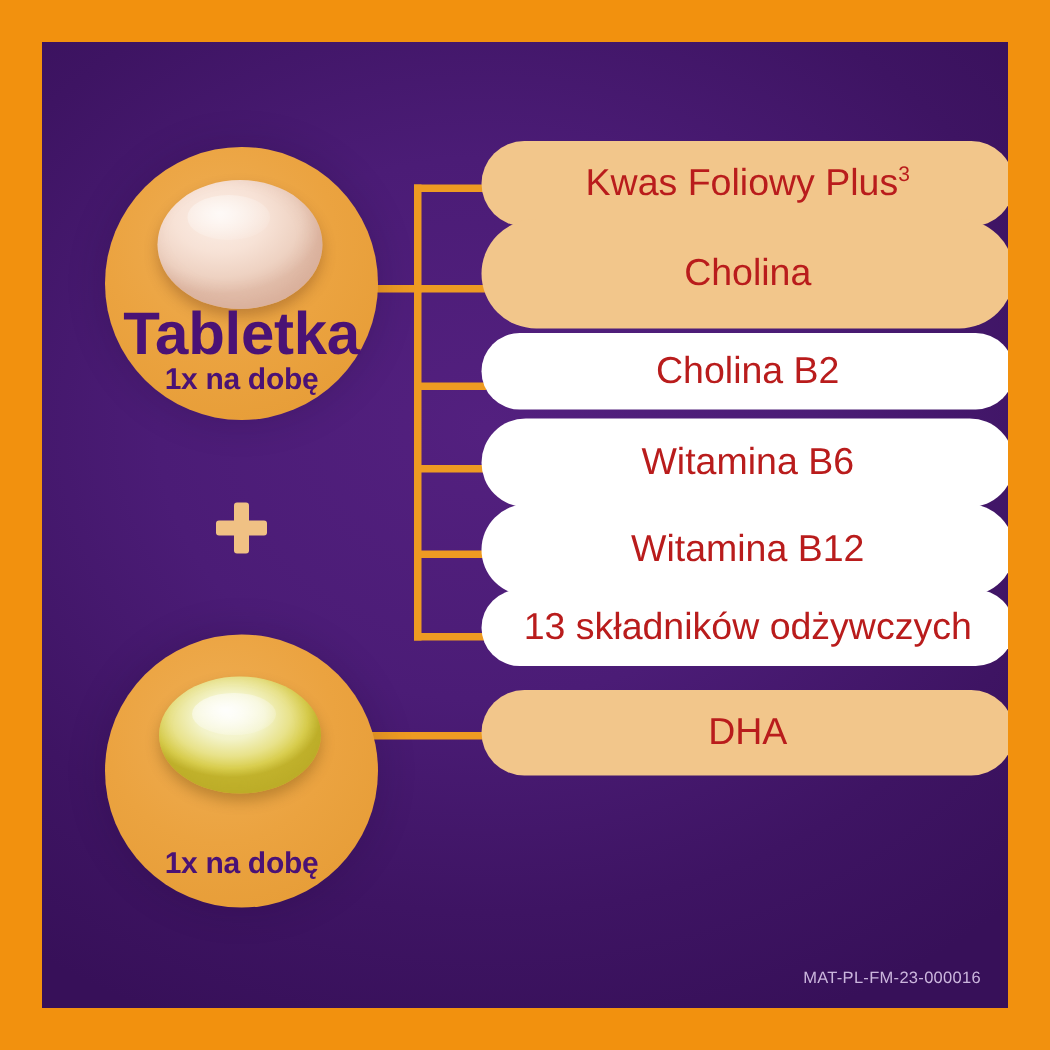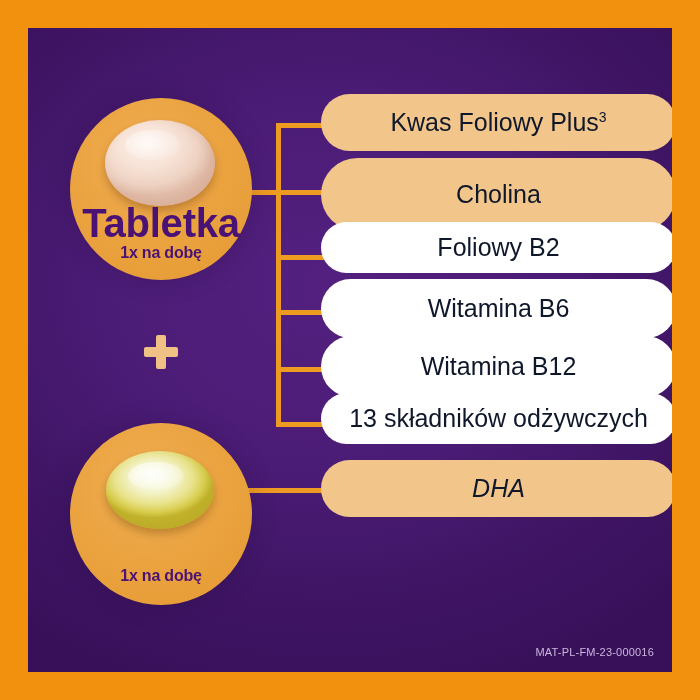--- a/index.html
+++ b/index.html
@@ -55,21 +55,21 @@
     text-align: center;
     color: #4A1275;
     font-weight: bold;
     letter-spacing: -0.2px;
   }
   .dose-title {
     font-size: 40px;
     line-height: 34px;
   }
   .dose-sub {
-    font-size: 16px;
+    font-size: 20px;
     line-height: 24px;
   }
   
   .tablet-pic {
     position: absolute;
     border-radius: 50%;
     background:
       radial-gradient(ellipse 62% 58% at 38% 30%, #FCEFE7 0%, #F7E2D6 45%, #EED2C2 78%, #E3BFAC 100%);
     box-shadow: 0 5px 9px rgba(90,40,10,0.30), inset -5px -6px 12px rgba(180,120,90,0.22);
   }
@@ -115,21 +115,21 @@
   #plus i.v { left: 12px; top: 0; width: 10px; height: 34px; }
   
   .pill {
     position: absolute;
     left: 293px;
     width: 355px;
     border-radius: 999px;
     display: flex;
     align-items: center;
     justify-content: center;
-    color: #0f172a;
+    color: #b91c1c;
     box-sizing: border-box;
     padding: 16px 14px;
   }
   .pill.peach { background: #F2C68B; }
   .pill.white { background: #FFFFFF; }
   .pill-text {
     white-space: nowrap;
     font-size: 25px;
     font-weight: normal;
     line-height: 1;
@@ -184,29 +184,29 @@
       <div class="capsule-pic" style="left:36px; top:28px; width:108px; height:78px;"></div>
       <div class="dose-label dose-sub" style="top:141px;">1x na dobę</div>
     </div>
 
     <div class="pill peach" style="top:66px; height:57px;">
       <span class="pill-text">
         <span>Kwas Foliowy Plus</span><sup>3</sup>
       </span>
     </div>
 
-    <div class="pill peach" style="top:130px; height:73px;">
+    <div class="pill peach" style="top:118px; height:73px;">
       <span class="pill-text">
         <span>Cholina</span>
       </span>
     </div>
 
     <div class="pill white" style="top:194px; height:51px;">
       <span class="pill-text">
-        <span>Foliowy B2</span>
+        <span>Cholina B2</span>
       </span>
     </div>
 
     <div class="pill white" style="top:251px; height:59px;">
       <span class="pill-text">
         <span>Witamina B6</span>
       </span>
     </div>
 
     <div class="pill white" style="top:308px; height:61px;">
@@ -214,21 +214,21 @@
         <span>Witamina B12</span>
       </span>
     </div>
 
     <div class="pill white" style="top:365px; height:51px;justify-content:center;">
       <span class="pill-text">
         <span>13 składników odżywczych</span>
       </span>
     </div>
 
-    <div class="pill peach" style="top:432px; height:57px;font-style:italic;">
+    <div class="pill peach" style="top:432px; height:57px;">
       <span class="pill-text">
         <span>DHA</span>
       </span>
     </div>
 
     <div id="footer-code">MAT-PL-FM-23-000016</div>
 
   </div>
 </div>
 

